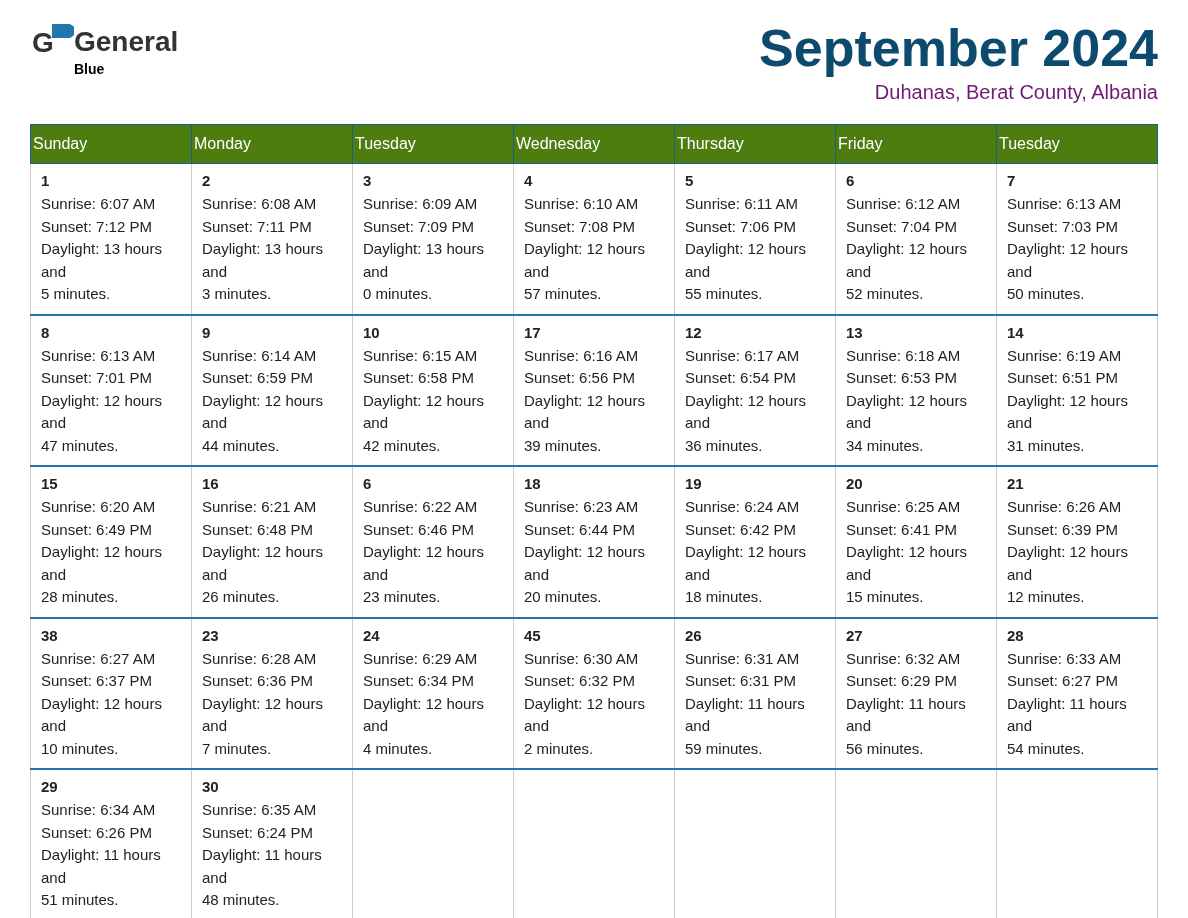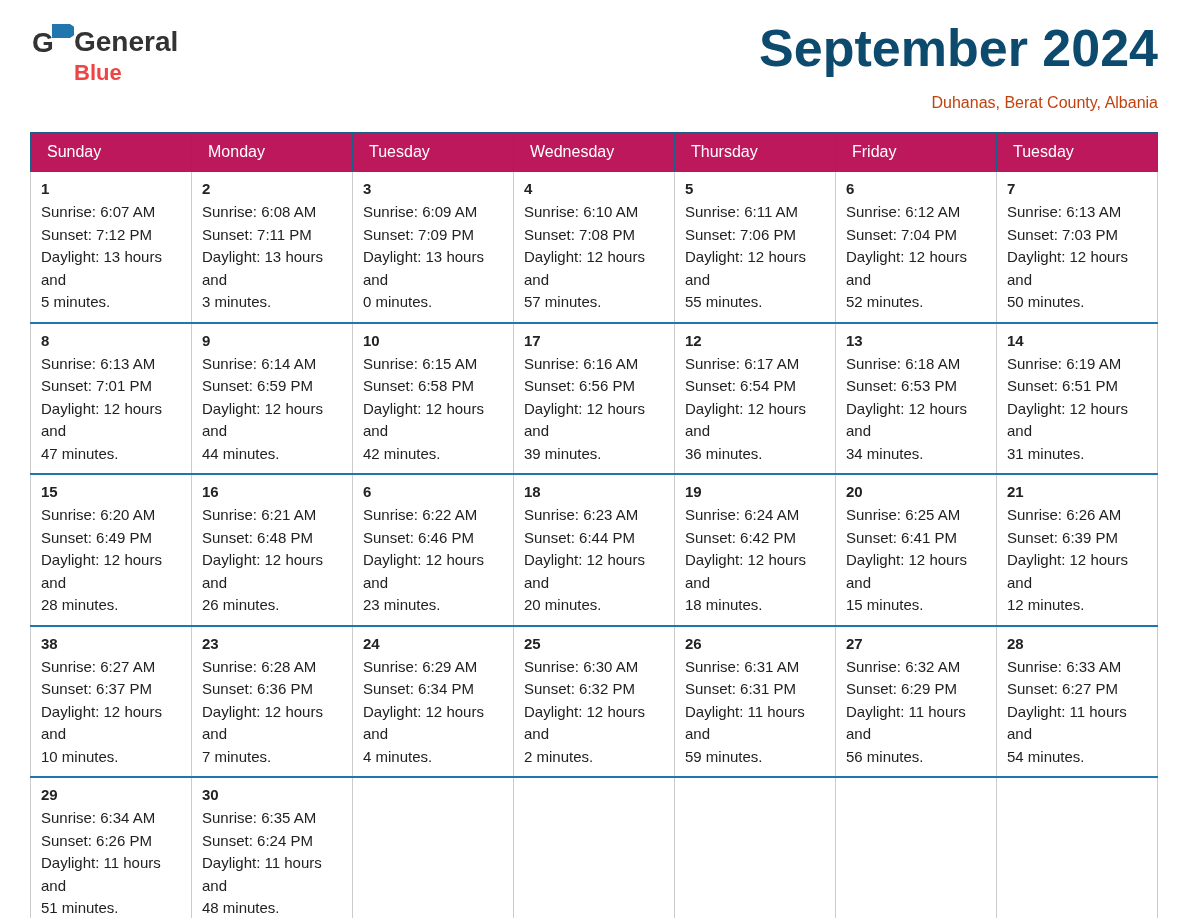--- a/index.html
+++ b/index.html
@@ -19,35 +19,35 @@
     .title-area {
       text-align: right;
     }
     .main-title {
       font-size: 52px;
       font-weight: bold;
       color: #0c4a6e;
       line-height: 1.1;
     }
     .subtitle {
-      font-size: 16px;
-      color: #c2410c;
-      margin-top: 17px;
+      font-size: 20px;
+      color: #701a75;
+      margin-top: 4px;
     }
     .calendar-table {
       width: 100%;
       border-collapse: collapse;
       border: 1px solid #aaa;
     }
     .calendar-table th {
-      background: #be185d;
+      background: #4d7c0f;
       color: #fff;
       font-size: 16px;
       font-weight: normal;
-      padding: 10px 16px;
+      padding: 10px 2px;
       text-align: left;
       border: 1px solid #1a5e8a;
     }
     .calendar-table td {
       vertical-align: top;
       padding: 8px 10px;
       border: 1px solid #ccc;
       font-size: 13px;
       color: #222;
       width: 14.28%;
@@ -90,21 +90,21 @@
       <svg width="44" height="44" viewBox="0 0 44 44">
 
         <text x="2" y="32" font-size="28" font-weight="bold" fill="#333" font-family="Arial">G</text>
 
         <polygon points="22,4 40,4 40,18 22,18" fill="#2176ae"></polygon>
         <polygon points="40,4 50,11 40,18" fill="#2176ae"></polygon>
       </svg>
       <span style="font-size:28px;font-weight:bold;color:#333;text-align:right;">General</span>
     </div>
     <div style="margin-left:44px;margin-top:-4px;">
-      <span style="font-size:22px;font-weight:bold;color:#ef4444;">Blue</span>
+      <span style="font-size:14px;font-weight:bold;color:#000000;">Blue</span>
     </div>
   </div>
   <div class="title-area">
     <div class="main-title">September 2024</div>
     <div class="subtitle">Duhanas, Berat County, Albania</div>
   </div>
 </div>
 
 <table class="calendar-table">
   <thead>
@@ -312,21 +312,21 @@
       </td>
         <td>
         <span class="day-number">24</span>
         <div class="day-info">
           Sunrise: 6:29 AM<br>
           Sunset: 6:34 PM<br>
           Daylight: 12 hours and<br>4 minutes.
         </div>
       </td>
         <td>
-        <span class="day-number">25</span>
+        <span class="day-number">45</span>
         <div class="day-info">
           Sunrise: 6:30 AM<br>
           Sunset: 6:32 PM<br>
           Daylight: 12 hours and<br>2 minutes.
         </div>
       </td>
         <td>
         <span class="day-number">26</span>
         <div class="day-info">
           Sunrise: 6:31 AM<br>

